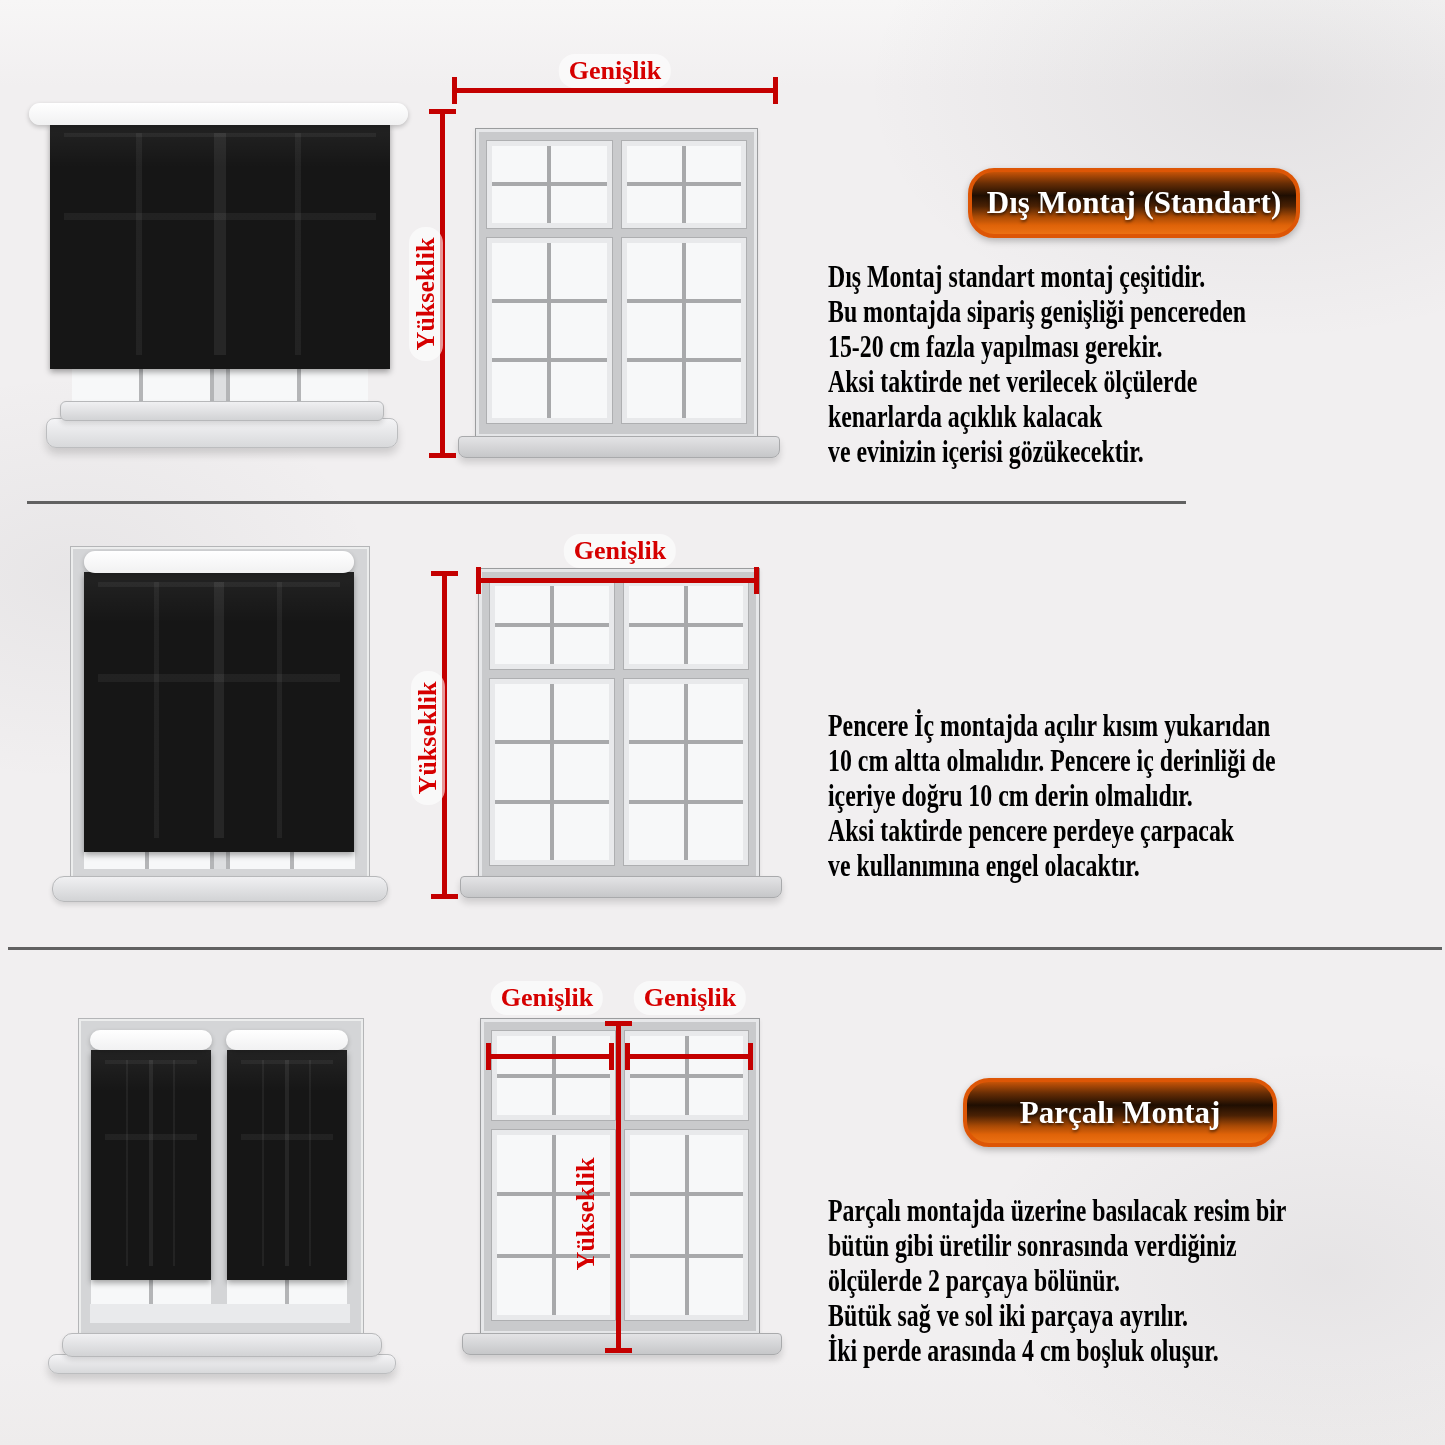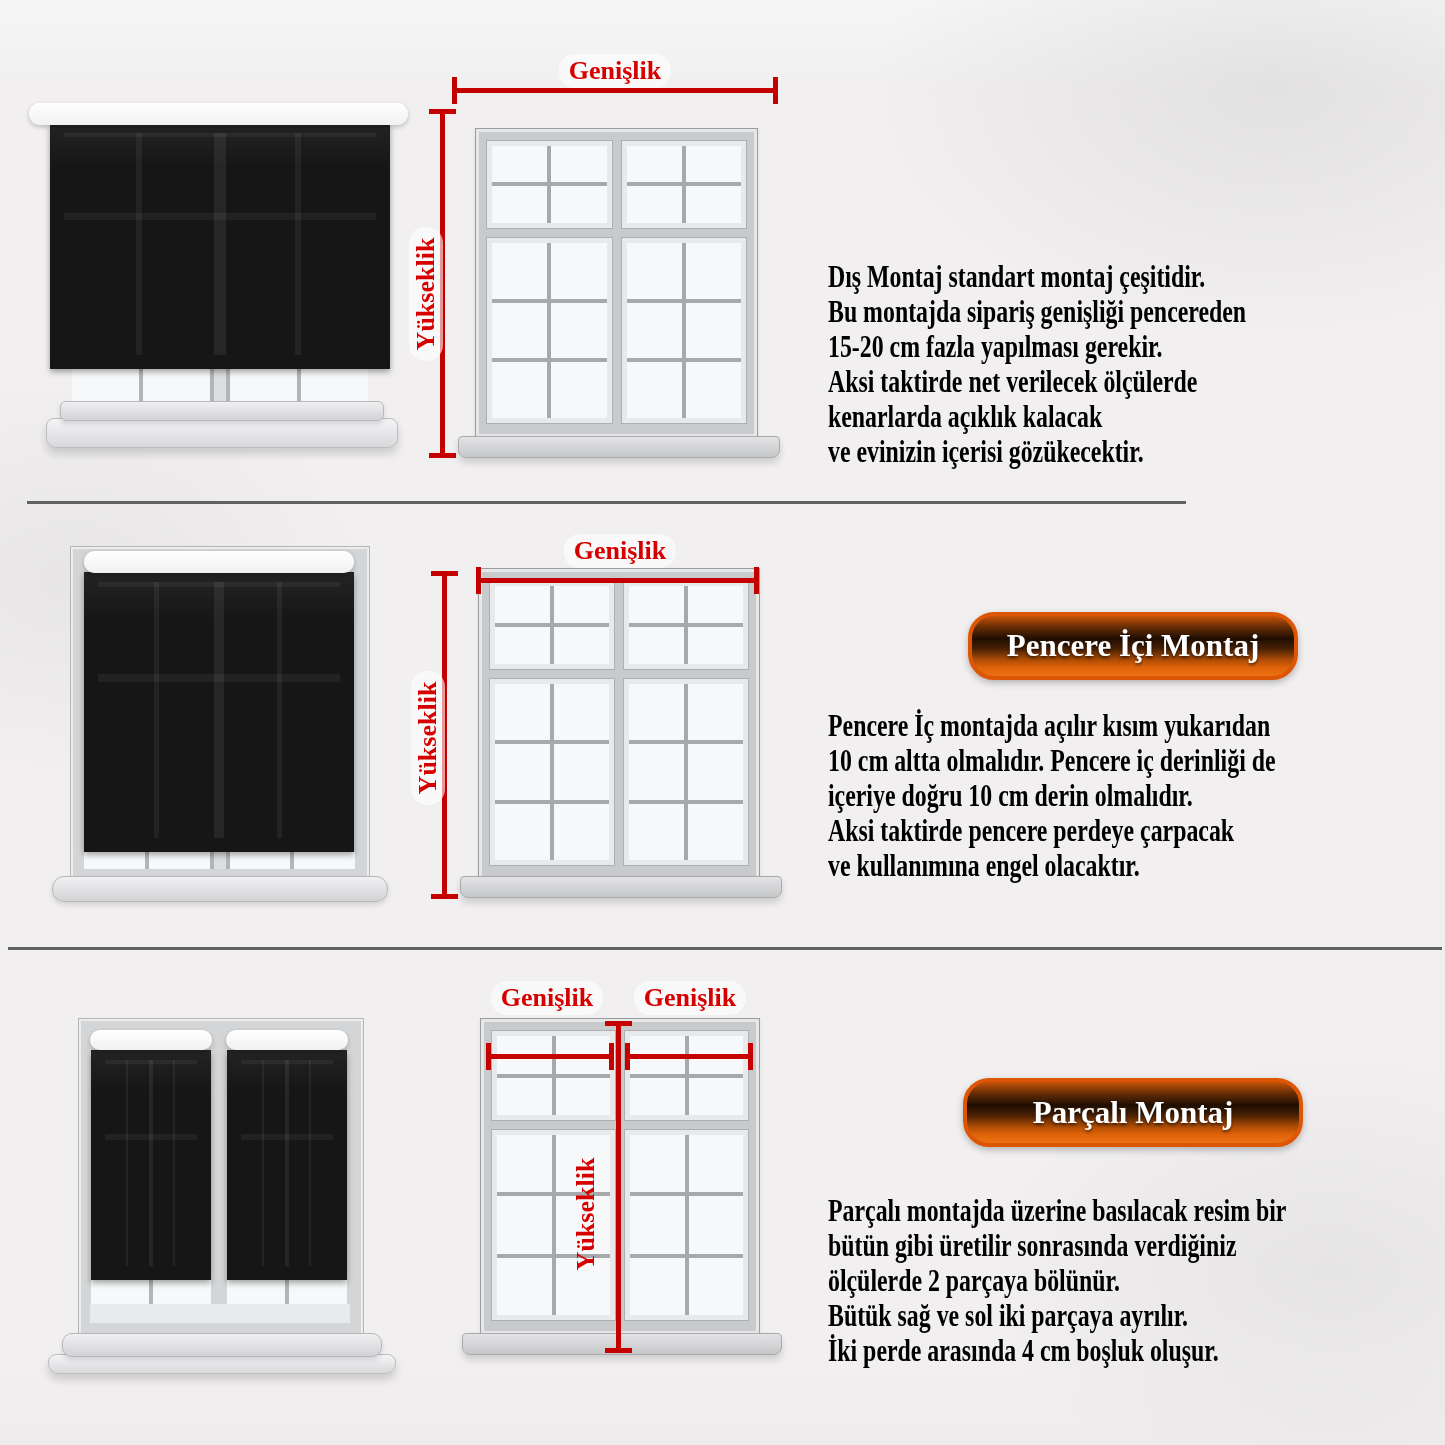--- a/index.html
+++ b/index.html
@@ -23,21 +23,21 @@
     position:absolute; box-sizing:border-box;
     border-radius:26px; border:4px solid #dd5606;
     background:linear-gradient(180deg,#c65307 0%,#692e05 18%,#1f0e02 38%,#4a2104 55%,#a94a05 72%,#df6309 86%,#ec7113 100%);
     color:#fff; font-weight:bold; font-size:31px; text-align:center;
     text-shadow:0 2px 3px rgba(0,0,0,.55);
     display:flex; align-items:center; justify-content:center;
     box-shadow:0 3px 7px rgba(0,0,0,.25);
   }
   .bd1 { left:968px; top:168px; width:332px; height:70px; }
   .bd2 { left:968px; top:612px; width:330px; height:68px; }
-  .bd3 { left:963px; top:1078px; width:340px; height:69px; }
+  .bd3 { left:963px; top:1078px; width:314px; height:69px; }
 
   
   .para {
     position:absolute; left:828px; width:820px;
     font-size:32px; font-weight:bold; color:#000; line-height:35px;
     white-space:pre-line; transform:scaleX(.745); transform-origin:left top;
   }
   .p1 { top:259px; }
   .p2 { top:708px; }
   .p3 { top:1193px; }
@@ -216,20 +216,21 @@
         <i></i>
       </div>
   </div>
   <div class="dsill ds1"></div>
 
   <div class="harrow ha1"></div>
   <div class="varrow va1"></div>
   <div class="rlabel hlabel gl1">Genişlik</div>
   <div class="rlabel vlabel yl1">Yükseklik</div>
 
+  <div class="badge bd1">Dış Montaj (Standart)</div>
   <div class="para p1">Dış Montaj standart montaj çeşitidir.
 Bu montajda sipariş genişliği pencereden
 15-20 cm fazla yapılması gerekir.
 Aksi taktirde net verilecek ölçülerde
 kenarlarda açıklık kalacak
 ve evinizin içerisi gözükecektir.</div>
 
   <div class="divider d1"></div>
 
   <div class="frame f2"></div>
@@ -274,21 +275,20 @@
         <i></i>
       </div>
   </div>
   <div class="dsill ds2"></div>
 
   <div class="harrow ha2"></div>
   <div class="varrow va2"></div>
   <div class="rlabel hlabel gl2">Genişlik</div>
   <div class="rlabel vlabel yl2">Yükseklik</div>
 
-  <div class="badge bd2">Pencere İçi Montaj</div>
   <div class="para p2">Pencere İç montajda açılır kısım yukarıdan
 10 cm altta olmalıdır. Pencere iç derinliği de
 içeriye doğru 10 cm derin olmalıdır.
 Aksi taktirde pencere perdeye çarpacak
 ve kullanımına engel olacaktır.</div>
 
   <div class="divider d2"></div>
 
   <div class="frame f3"></div>
   <div class="mull mu3"></div>

